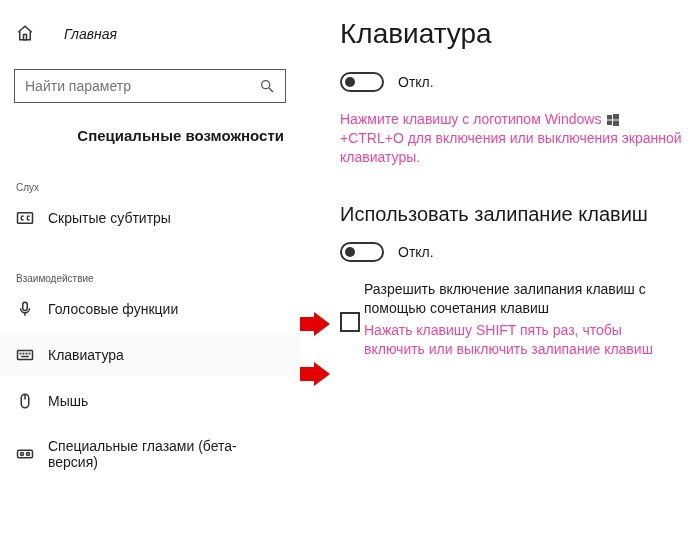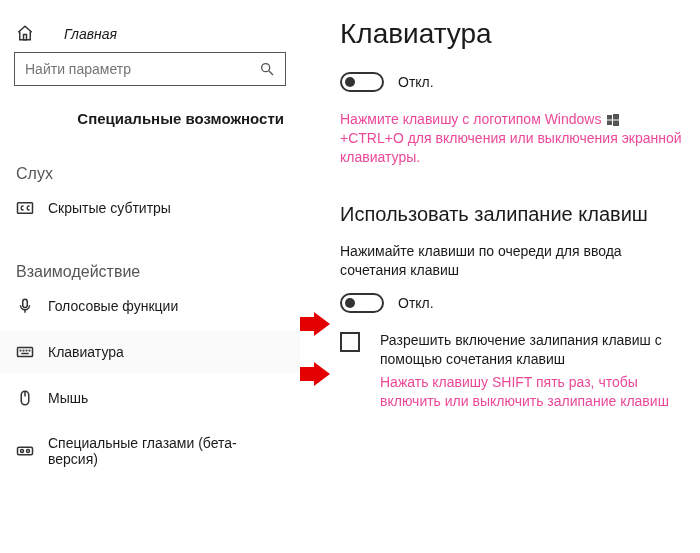--- a/index.html
+++ b/index.html
@@ -20,21 +20,21 @@
   .home-row {
     display: flex;
     align-items: flex-end;
     gap: 30px;
     padding: 6px 2px 10px 2px;
     cursor: pointer;
     font-style: italic;
   }
   .home-row .icon { width: 18px; height: 18px; }
   .search-box {
-    margin-top: 0;
+    margin-top: 17px;
     display: flex;
     align-items: center;
     justify-content: space-between;
     border: 1px solid #555;
     height: 34px;
     padding: 0 10px;
     cursor: text;
   }
   .search-box input {
     border: none;
@@ -47,21 +47,21 @@
   }
   .search-box .icon { width: 16px; height: 16px; flex-shrink: 0; }
   .section-title {
     font-size: 15px;
     font-weight: 600;
     margin-top: 20px;
     padding: 4px 2px;
     text-align: right;
   }
   .group-label {
-    font-size: 16px;
+    font-size: 10px;
     color: #555;
     margin-top: 34px;
     padding-left: 2px;
   }
   .nav-item {
     display: flex;
     align-items: center;
     gap: 14px;
     padding: 12px 2px;
     margin-top: 4px;
@@ -123,22 +123,22 @@
     margin-top: 36px;
     margin-bottom: 16px;
   }
   .subdesc {
     font-size: 14px;
     line-height: 1.35;
     margin-bottom: 14px;
   }
   .checkbox-row {
     display: flex;
-    align-items: flex-start;
-    gap: 20px;
+    align-items: center;
+    gap: 4px;
     margin-bottom: 6px;
   }
   .checkbox {
     width: 20px;
     height: 20px;
     border: 2px solid #333;
     flex-shrink: 0;
     margin-top: 1px;
     cursor: pointer;
   }
@@ -256,21 +256,20 @@
         <rect x="0" y="1" width="5" height="4.5"></rect>
           <rect x="6" y="0" width="6" height="5.5"></rect>
         <rect x="0" y="6.5" width="5" height="4.5"></rect>
           <rect x="6" y="6.5" width="6" height="5.5"></rect>
       </svg>
     </span>
     <span>+CTRL+O для включения или выключения экранной клавиатуры.</span>
   </div>
 
   <div class="section-heading">Использовать залипание клавиш</div>
-  <div class="subdesc">Нажимайте клавиши по очереди для ввода сочетания клавиш</div>
 
   <div class="toggle-row">
     <div class="toggle">
         <div class="knob"></div>
       </div>
     <span>Откл.</span>
   </div>
 
   <div class="checkbox-row">
     <div class="checkbox"></div>

